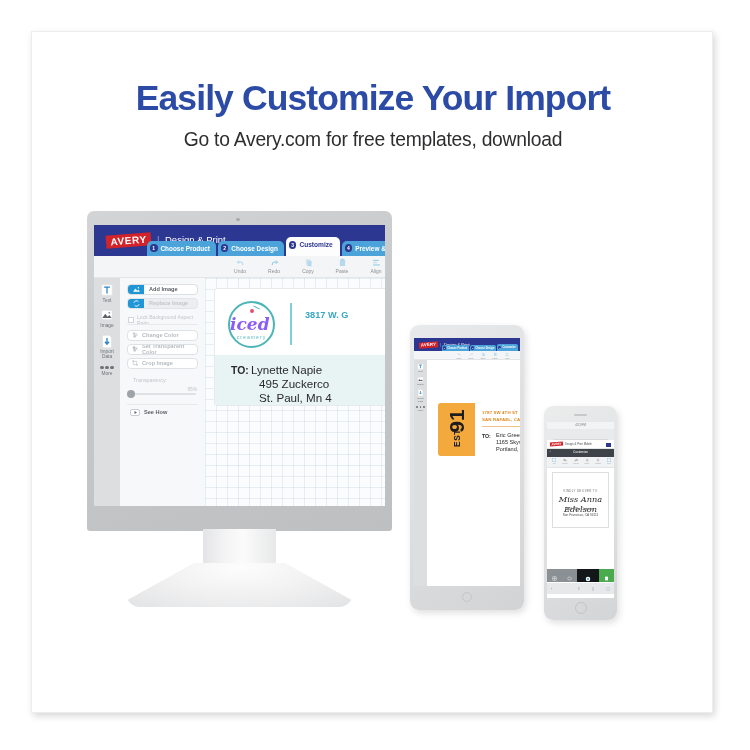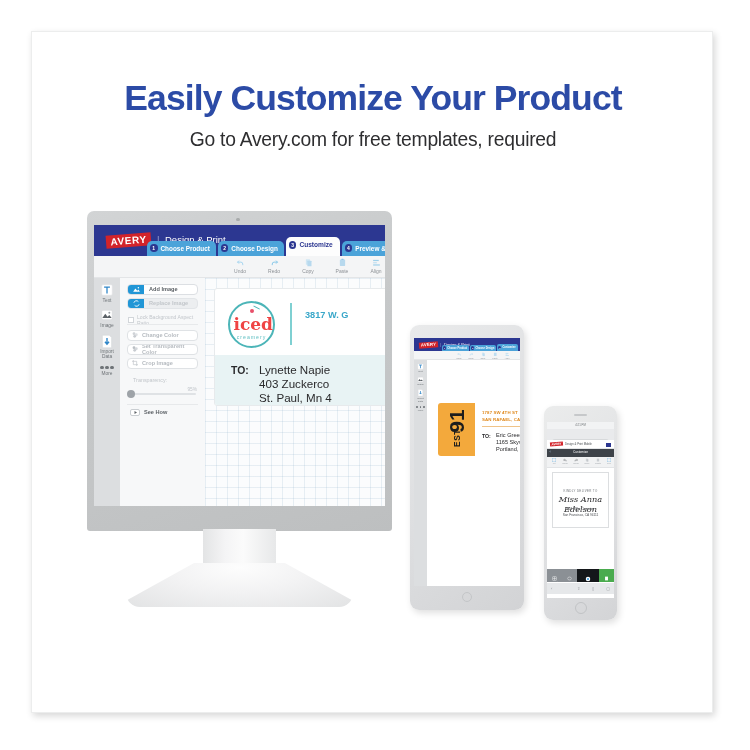--- a/index.html
+++ b/index.html
@@ -121,22 +121,22 @@
     background-image:
       linear-gradient(to right, rgba(146,178,205,0.20) 1px, transparent 1px),
       linear-gradient(to bottom, rgba(146,178,205,0.20) 1px, transparent 1px);
     overflow: hidden;
   }
   .lbl { position: absolute; background: #fff; border: 1px solid #e7eaec; border-radius: 3px; overflow: hidden; }
 
   
   .iclogo { position: absolute; border-radius: 50%; border: 2px solid #4cb5b8; }
   .icname {
-    position: absolute; width: 100%; text-align: right; color: #ef4444;
-    font-family: "DejaVu Serif", serif; font-weight: bold;
+    position: absolute; width: 100%; text-align: left; color: #8b5cf6;
+    font-family: "DejaVu Serif", serif; font-style: italic; font-weight: bold;
   }
   .icsub { position: absolute; width: 100%; text-align: center; color: #5fbfc2; letter-spacing: 1px; }
   .iccherry { position: absolute; border-radius: 50%; background: #e8506a; }
   .icstem { position: absolute; background: #4cb5b8; transform: rotate(28deg); border-radius: 1px; }
   .vrule { position: absolute; background: #7fd0d2; }
   .addr { position: absolute; color: #39a7c9; font-weight: bold; white-space: nowrap; }
   .toband { position: absolute; background: #e8f3f4; }
   .tolab { position: absolute; color: #2a2a2c; font-weight: bold; }
   .toline { position: absolute; color: #2a2a2c; white-space: nowrap; }
 
@@ -205,23 +205,23 @@
   .nv { position: absolute; top: 3px; color: #8e9296; font-size: 4px; }
   .dot3 { display: flex; gap: 1.5px; justify-content: center; }
   .dot3 i { display: block; border-radius: 50%; background: #6e7377; }
 </style>
 </head>
 <body>
 
 <div id="stage">
   <div class="card">
 
-    <div class="headline">Easily Customize Your Product</div>
+    <div class="headline">Easily Customize Your Import</div>
     <div class="subline">
-      <div>Go to Avery.com for free templates, required</div>
+      <div>Go to Avery.com for free templates, download</div>
     </div>
 
     <div class="monitor">
       <div class="mon-bezel"></div>
       <div class="mon-cam"></div>
       <div class="mon-neck"></div>
       <div class="mon-base"></div>
 
       <div class="mon-screen">
 
@@ -402,22 +402,22 @@
               <div class="icname" style="top:12px;font-size:17px;line-height:19px;">iced</div>
               <div class="icsub" style="top:31px;font-size:5.2px;">creamery</div>
             </div>
 
             <div class="vrule" style="left:75px;top:14px;width:1.6px;height:42px;"></div>
             <div class="addr" style="left:90px;top:21px;font-size:9.2px;">3817 W. G</div>
             <div class="addr" style="left:98px;top:35px;font-size:13px;margin-top:30px;">CHICAGO</div>
 
             <div class="toband" style="left:0;top:66px;width:200px;height:52px;"></div>
             <div class="tolab" style="left:16px;top:76px;font-size:10.4px;">TO:</div>
-            <div class="toline" style="left:44px;top:74px;font-size:11.6px;">Lynette Napie</div>
-            <div class="toline" style="left:44px;top:88px;font-size:11.6px;">403 Zuckerco</div>
+            <div class="toline" style="left:36px;top:74px;font-size:11.6px;">Lynette Napie</div>
+            <div class="toline" style="left:44px;top:88px;font-size:11.6px;">495 Zuckerco</div>
             <div class="toline" style="left:44px;top:102px;font-size:11.6px;">St. Paul, Mn 4</div>
           </div>
         </div>
       </div>
     </div>
 
     <div class="tablet">
       <div class="tab-body"></div>
       <div class="tab-home"></div>
       <div class="tab-screen">

